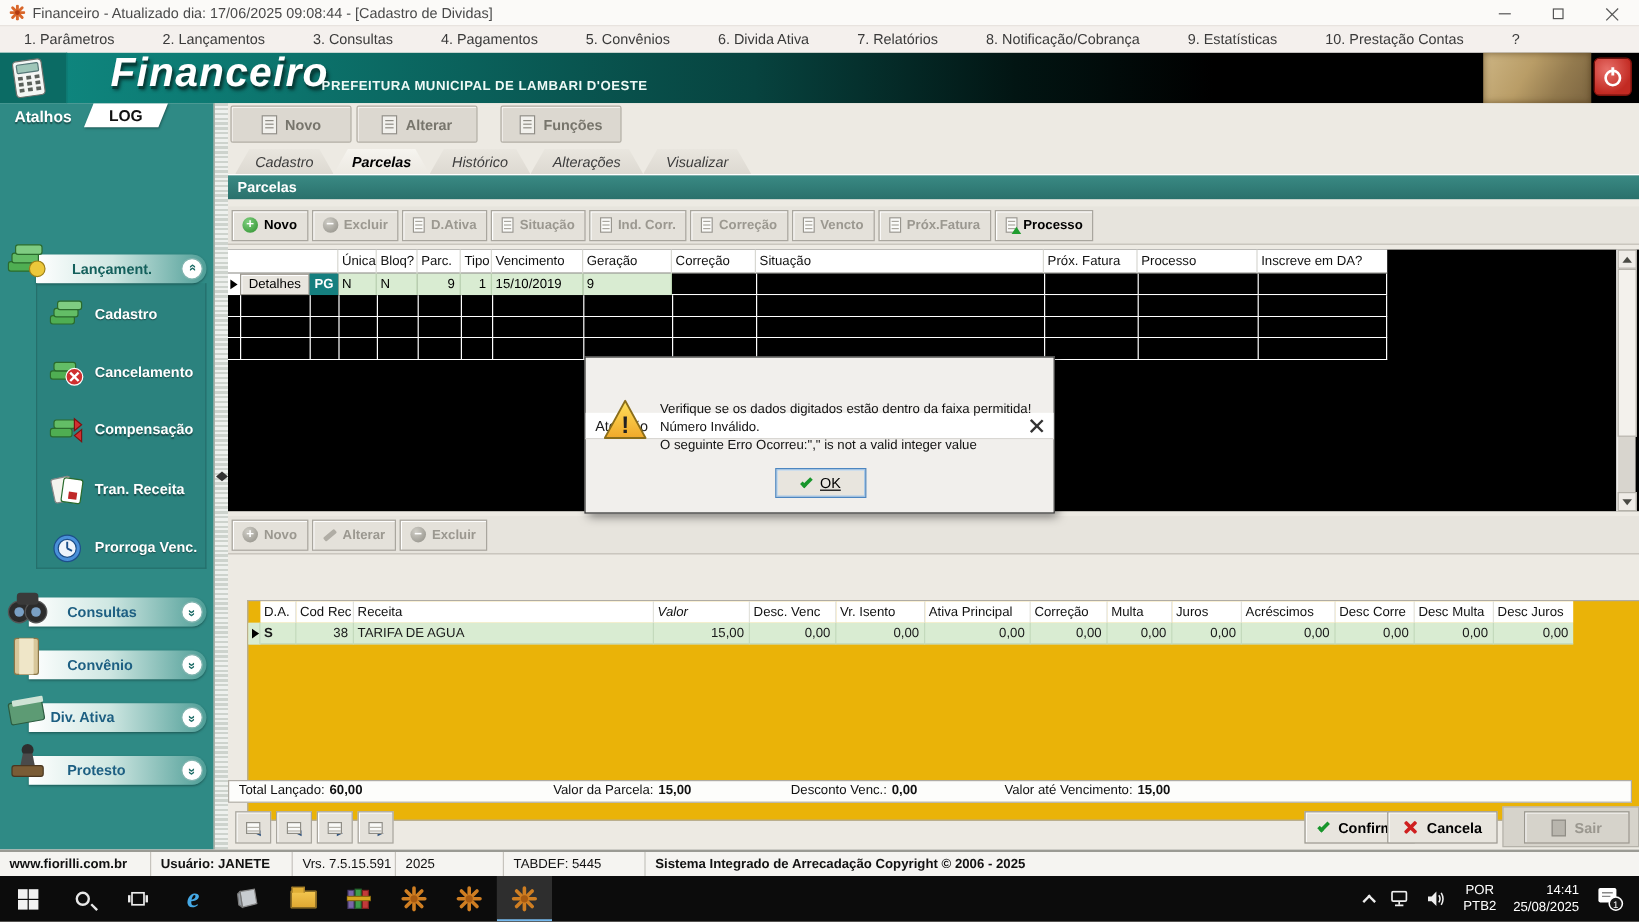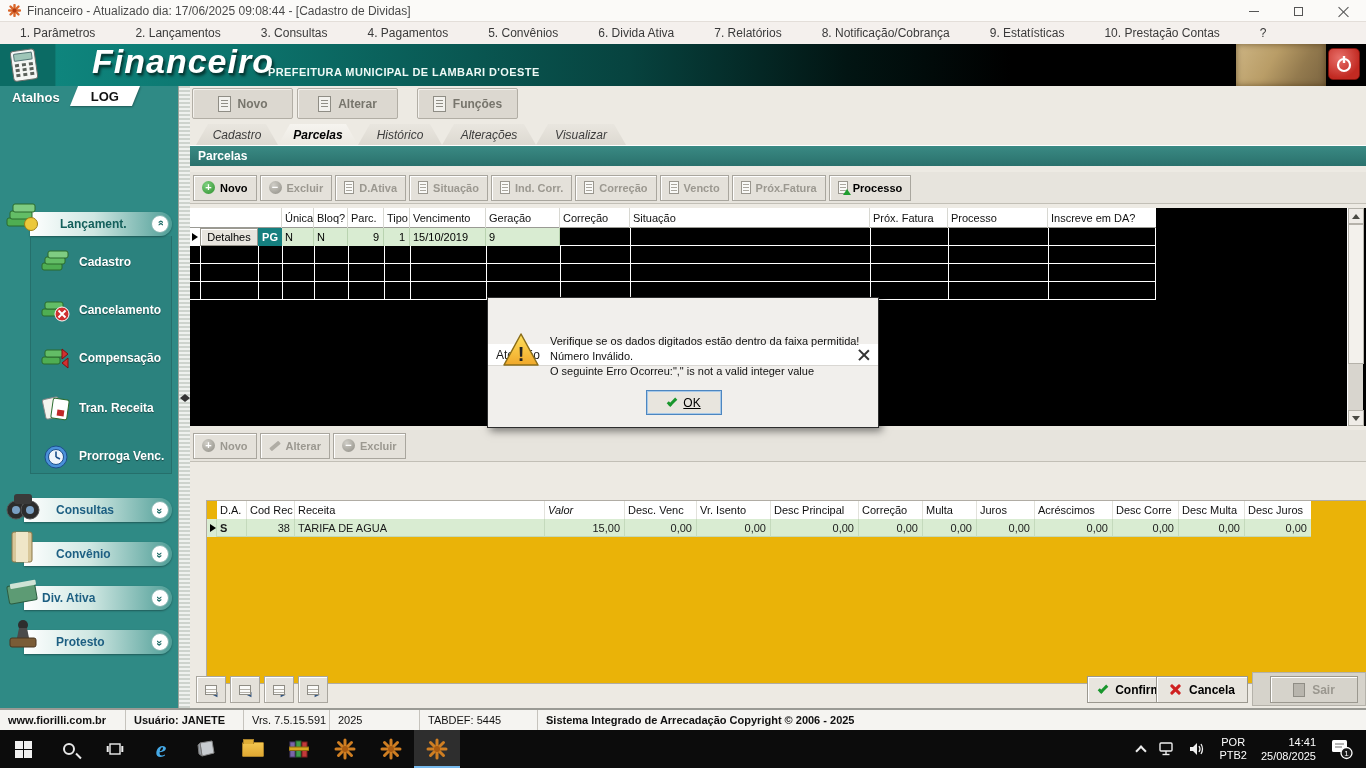--- a/index.html
+++ b/index.html
@@ -520,21 +520,21 @@
         </div>
     </div>
 
     <div class="grid2">
       <div class="g2-h" style="left:10px;width:30px;">D.A.</div>
       <div class="g2-h" style="left:40px;width:48px;">Cod Rec</div>
       <div class="g2-h" style="left:88px;width:250px;">Receita</div>
       <div class="g2-h" style="left:338px;width:80px;font-style:italic;">Valor</div>
       <div class="g2-h" style="left:418px;width:72px;">Desc. Venc</div>
       <div class="g2-h" style="left:490px;width:74px;">Vr. Isento</div>
-      <div class="g2-h" style="left:564px;width:88px;">Desc Principal</div>
+      <div class="g2-h" style="left:564px;width:88px;">Ativa Principal</div>
       <div class="g2-h" style="left:652px;width:64px;">Correção</div>
       <div class="g2-h" style="left:716px;width:54px;">Multa</div>
       <div class="g2-h" style="left:770px;width:58px;">Juros</div>
       <div class="g2-h" style="left:828px;width:78px;">Acréscimos</div>
       <div class="g2-h" style="left:906px;width:66px;">Desc Corre</div>
       <div class="g2-h" style="left:972px;width:66px;">Desc Multa</div>
       <div class="g2-h" style="left:1038px;width:66px;border-right:none;">Desc Juros</div>
 
       <div class="g2-row">
         <div class="g2-c cell-marker" style="left:0;width:10px;background:#d9ecd2;">
@@ -550,20 +550,26 @@
         <div class="g2-c num" style="left:652px;width:64px;">0,00</div>
         <div class="g2-c num" style="left:716px;width:54px;">0,00</div>
         <div class="g2-c num" style="left:770px;width:58px;">0,00</div>
         <div class="g2-c num" style="left:828px;width:78px;">0,00</div>
         <div class="g2-c num" style="left:906px;width:66px;">0,00</div>
         <div class="g2-c num" style="left:972px;width:66px;">0,00</div>
         <div class="g2-c num" style="left:1038px;width:66px;border-right:none;">0,00</div>
       </div>
     </div>
 
+    <div class="totals">
+      <span class="tot" style="left:8px;"><span>Total Lançado:</span><b>60,00</b></span>
+      <span class="tot" style="left:270px;"><span>Valor da Parcela:</span><b>15,00</b></span>
+      <span class="tot" style="left:468px;"><span>Desconto Venc.:</span><b>0,00</b></span>
+      <span class="tot" style="left:646px;"><span>Valor até Vencimento:</span><b>15,00</b></span>
+    </div>
 
     <div class="navbtn" style="left:6px;">
         <span class="nav-grid"></span>
         <span class="nav-ar">◂</span>
       </div>
     <div class="navbtn" style="left:40px;">
         <span class="nav-grid"></span>
         <span class="nav-ar">◂</span>
       </div>
     <div class="navbtn" style="left:74px;">

